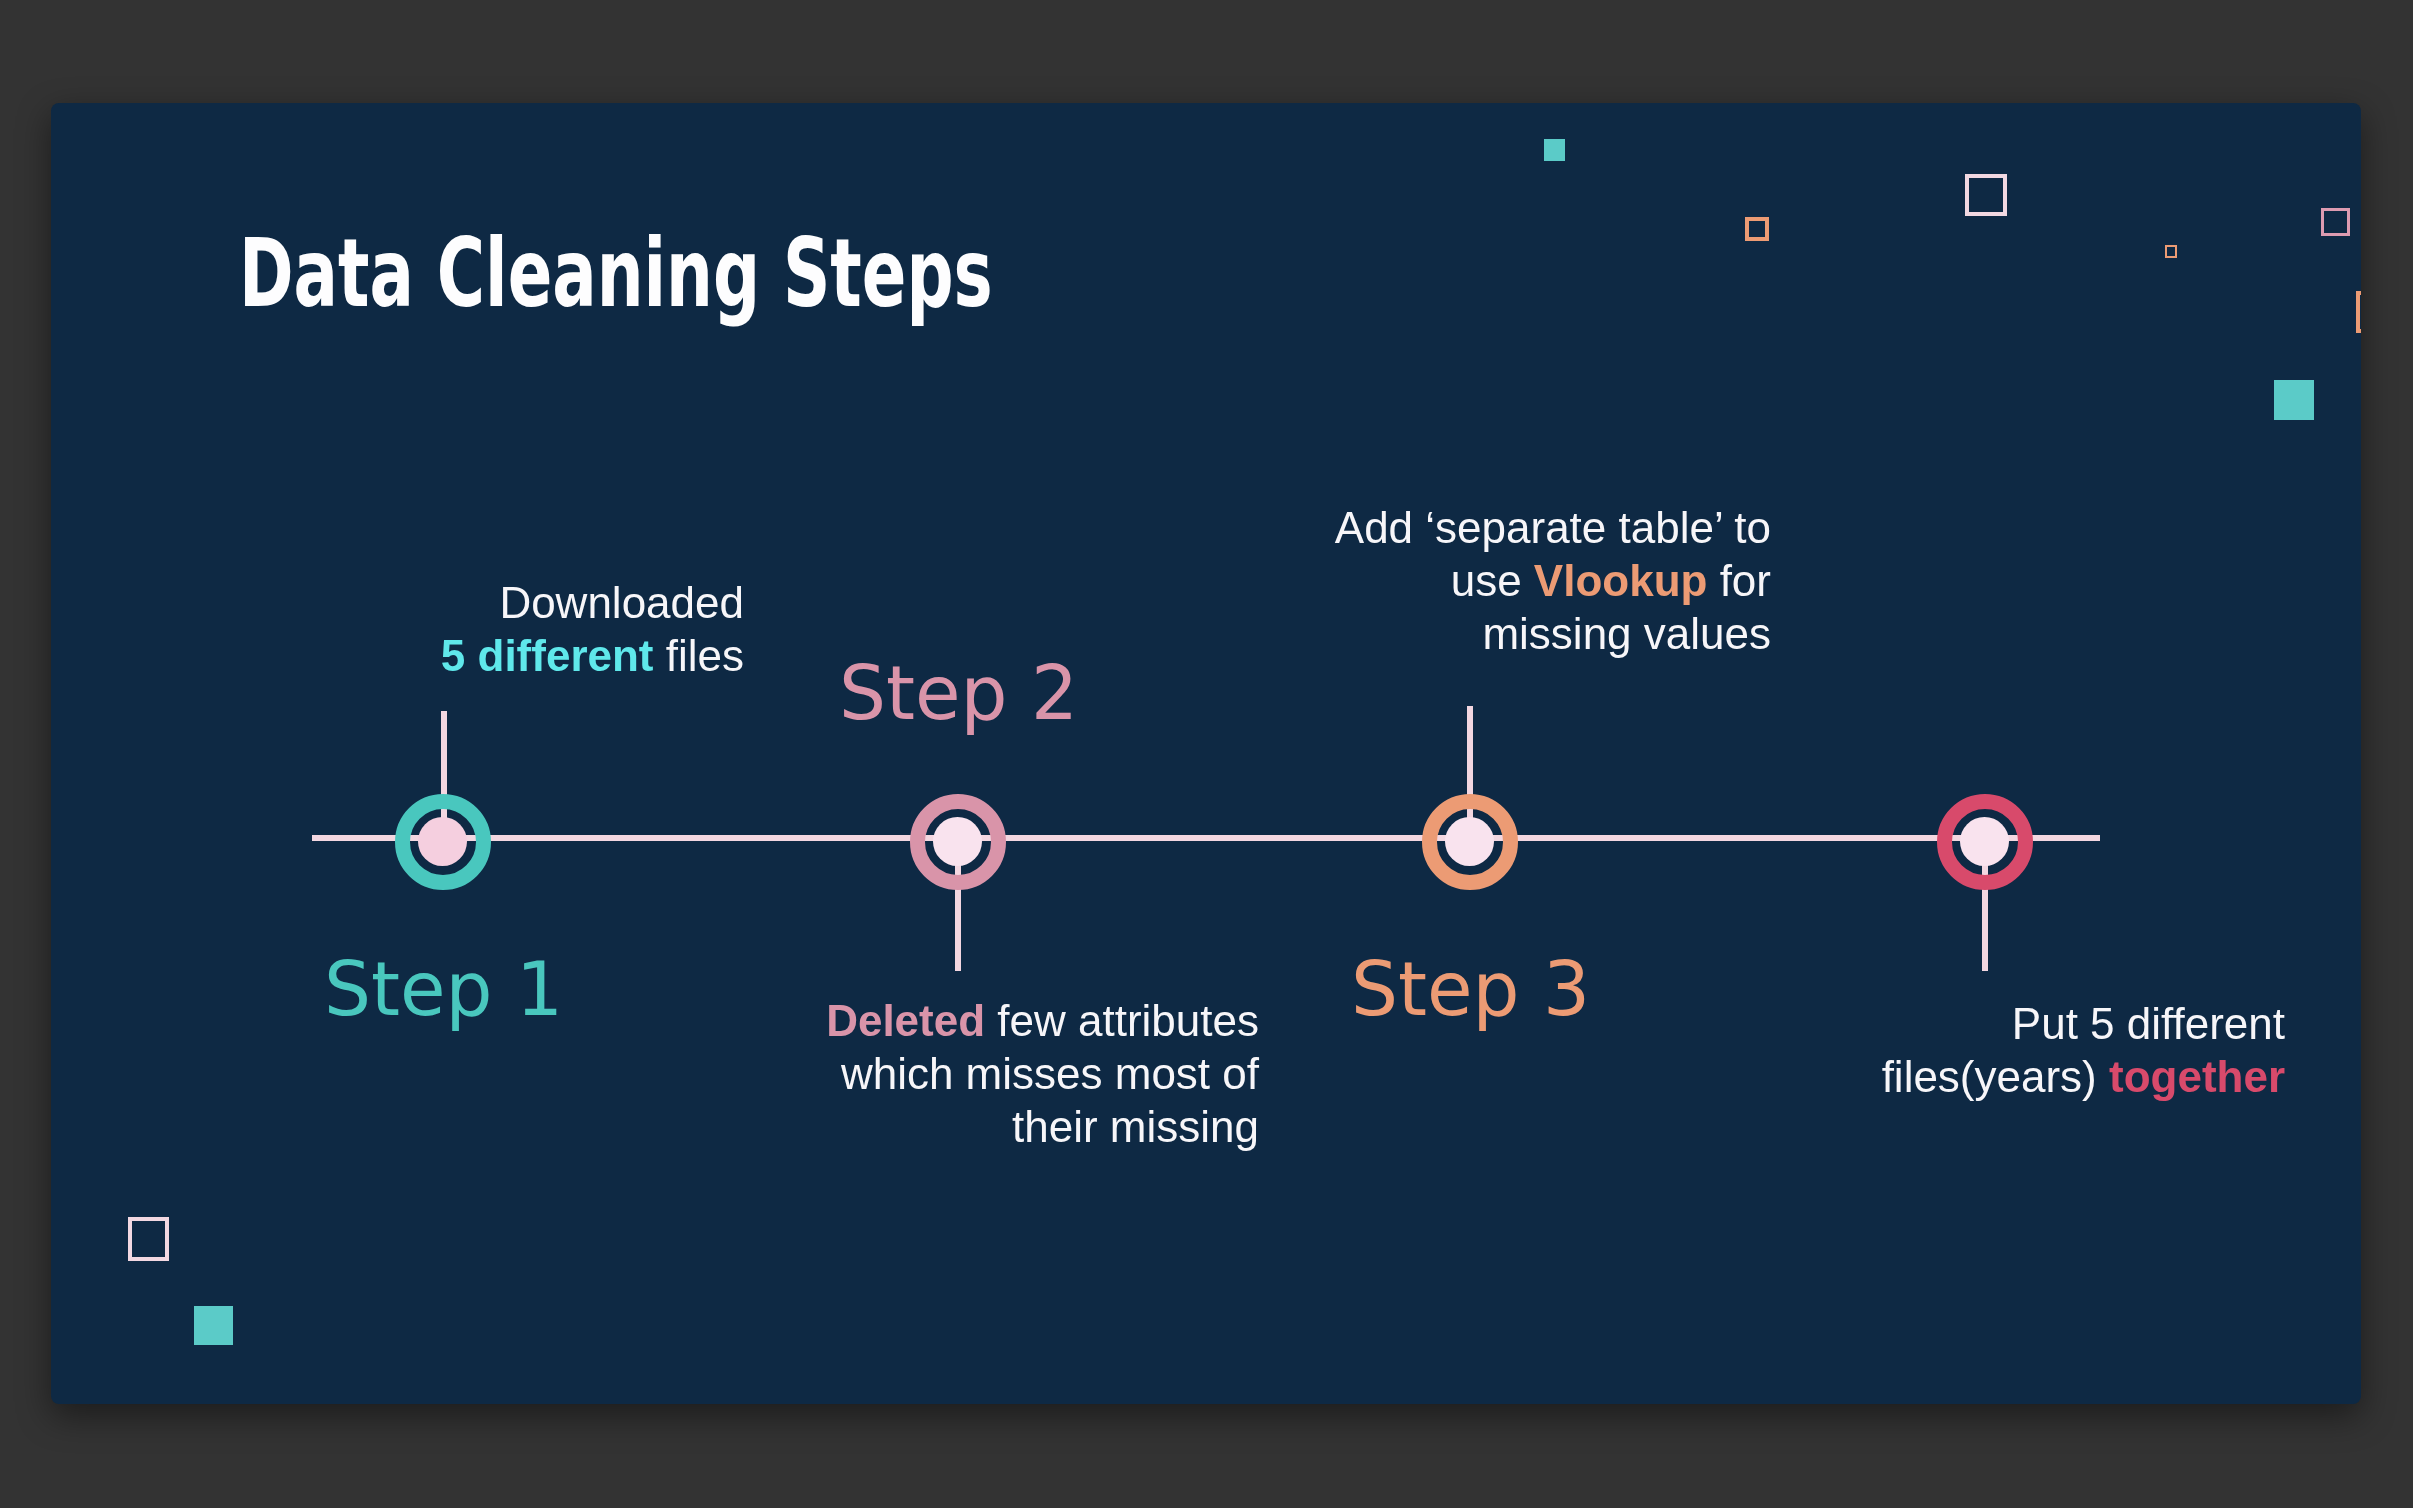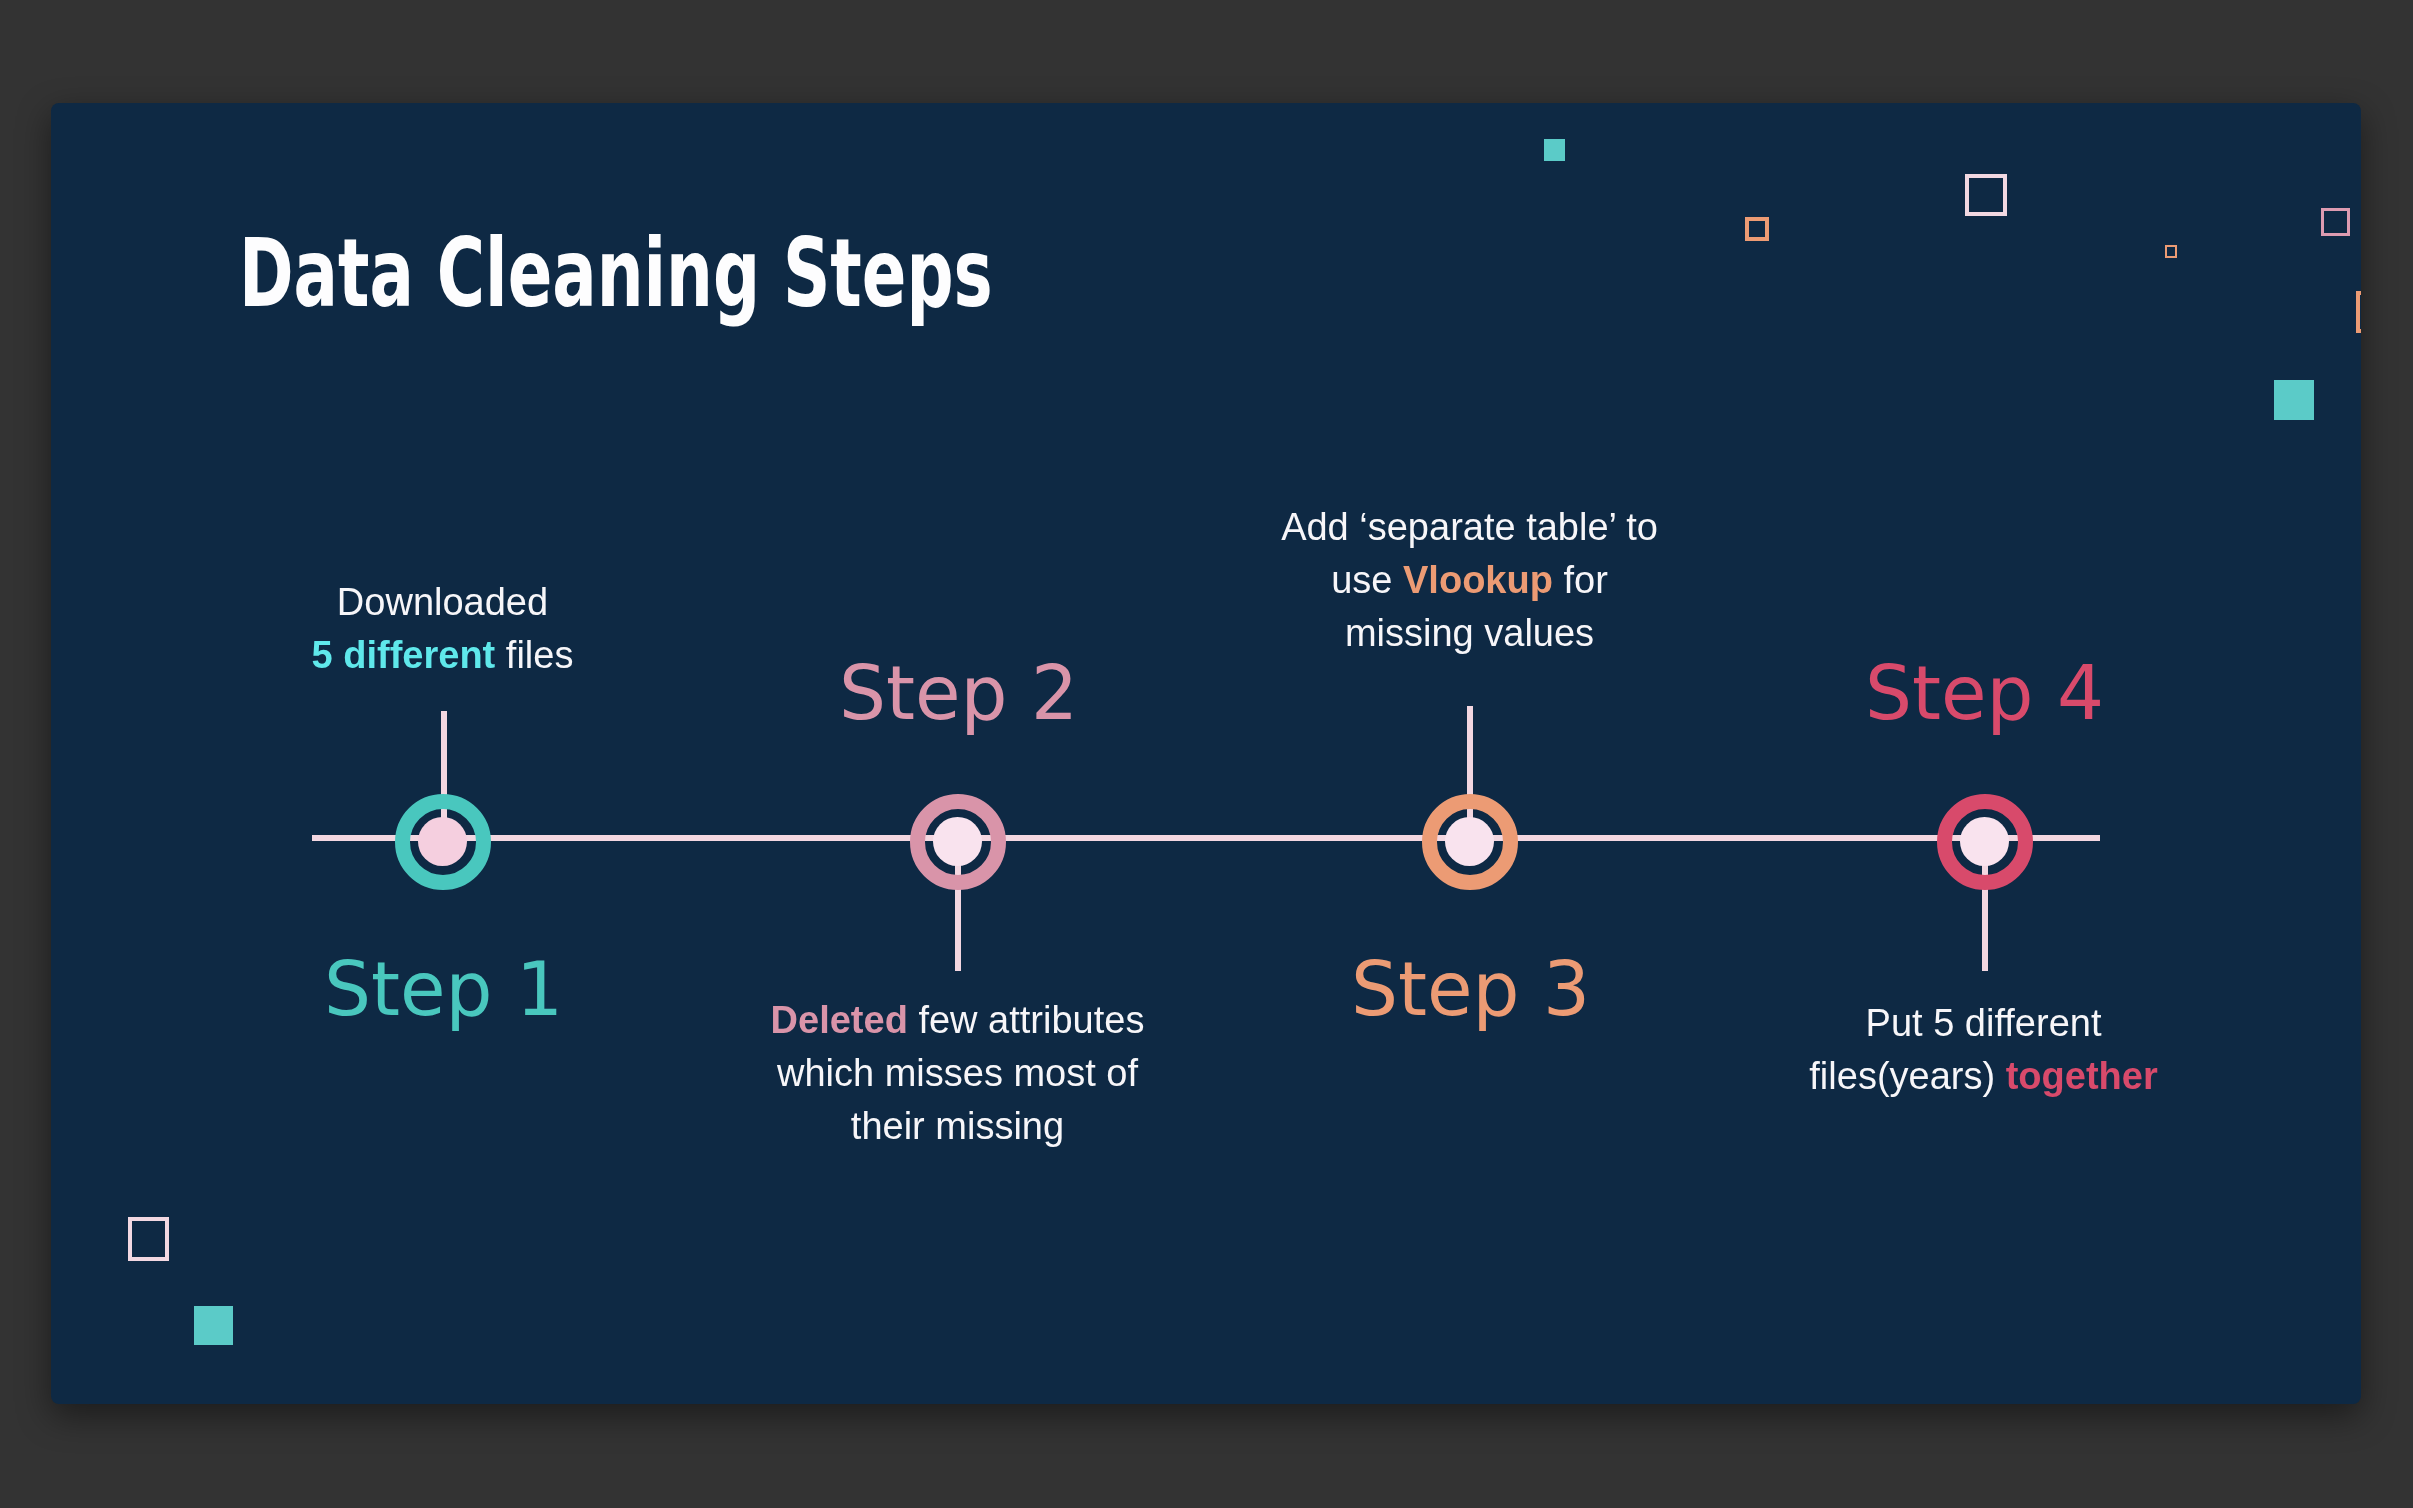--- a/index.html
+++ b/index.html
@@ -28,22 +28,22 @@
   }
   .marker-inner{
     position:absolute;left:8.4px;top:8.4px;width:49px;height:49px;border-radius:50%;
   }
   .step-label{
     position:absolute;z-index:3;width:369px;margin-left:-184px;text-align:center;
     font-family:"DejaVu Sans",sans-serif;font-weight:normal;font-size:74px;line-height:1.15;
     white-space:nowrap;
   }
   .step-desc{
-    position:absolute;z-index:3;width:603px;margin-left:-302px;text-align:center;
-    font-size:38px;line-height:53px;font-weight:400;
+    position:absolute;z-index:3;width:603px;margin-left:-302px;text-align:right;
+    font-size:44px;line-height:53px;font-weight:400;
   }
   .seg-b{font-weight:700;}
   .sq{position:absolute;box-sizing:border-box;}
 </style>
 </head>
 <body>
 
 <div class="canvas" style="background: rgb(51, 51, 51);">
   <div class="slide" style="background: rgb(14, 41, 68); border-radius: 8px;">
     <h1 class="slide-title" style="color: rgb(253, 253, 254);">Data Cleaning Steps</h1>
@@ -81,23 +81,20 @@
         </div>
         <div class="step-desc" style="left: 1419px; top: 398px; color: rgb(247, 246, 249);">
           <div class=""><span>Add ‘separate table’ to</span></div>
           <div class=""><span>use </span><span class="seg-b" style="color: rgb(236, 155, 116);">Vlookup</span><span> for</span></div>
           <div class=""><span>missing values</span></div>
         </div>
         <div class="tl-connector" style="left: 1931px; top: 738px; width: 5.9px; height: 130px; background: rgb(243, 215, 225);"></div>
         <div class="marker" style="left: 1886px; top: 691px; border-color: rgb(216, 74, 107);">
           <div class="marker-inner" style="background: rgb(249, 227, 238);"></div>
         </div>
-        <div class="step-label" style="left: 1933px; top: 548px; color: rgb(216, 74, 107);">
-          <div class="">Step 4</div>
-        </div>
         <div class="step-desc" style="left: 1933px; top: 894px; color: rgb(247, 246, 249);">
           <div class=""><span>Put 5 different</span></div>
           <div class=""><span>files(years) </span><span class="seg-b" style="color: rgb(216, 74, 107);">together</span></div>
         </div>
       </div>
     <div class="layer">
         <div class="sq" style="left: 1493px; top: 36px; width: 21px; height: 22px; background: rgb(91, 203, 200);"></div>
         <div class="sq" style="left: 1914px; top: 71px; width: 42px; height: 42px; border: 4.2px solid rgb(242, 216, 226); background: transparent;"></div>
         <div class="sq" style="left: 1694px; top: 114px; width: 23.5px; height: 23.5px; border: 4.2px solid rgb(236, 155, 116); background: transparent;"></div>
         <div class="sq" style="left: 2114px; top: 142px; width: 11.7px; height: 12.6px; border: 2.5px solid rgb(236, 155, 116); background: transparent;"></div>

